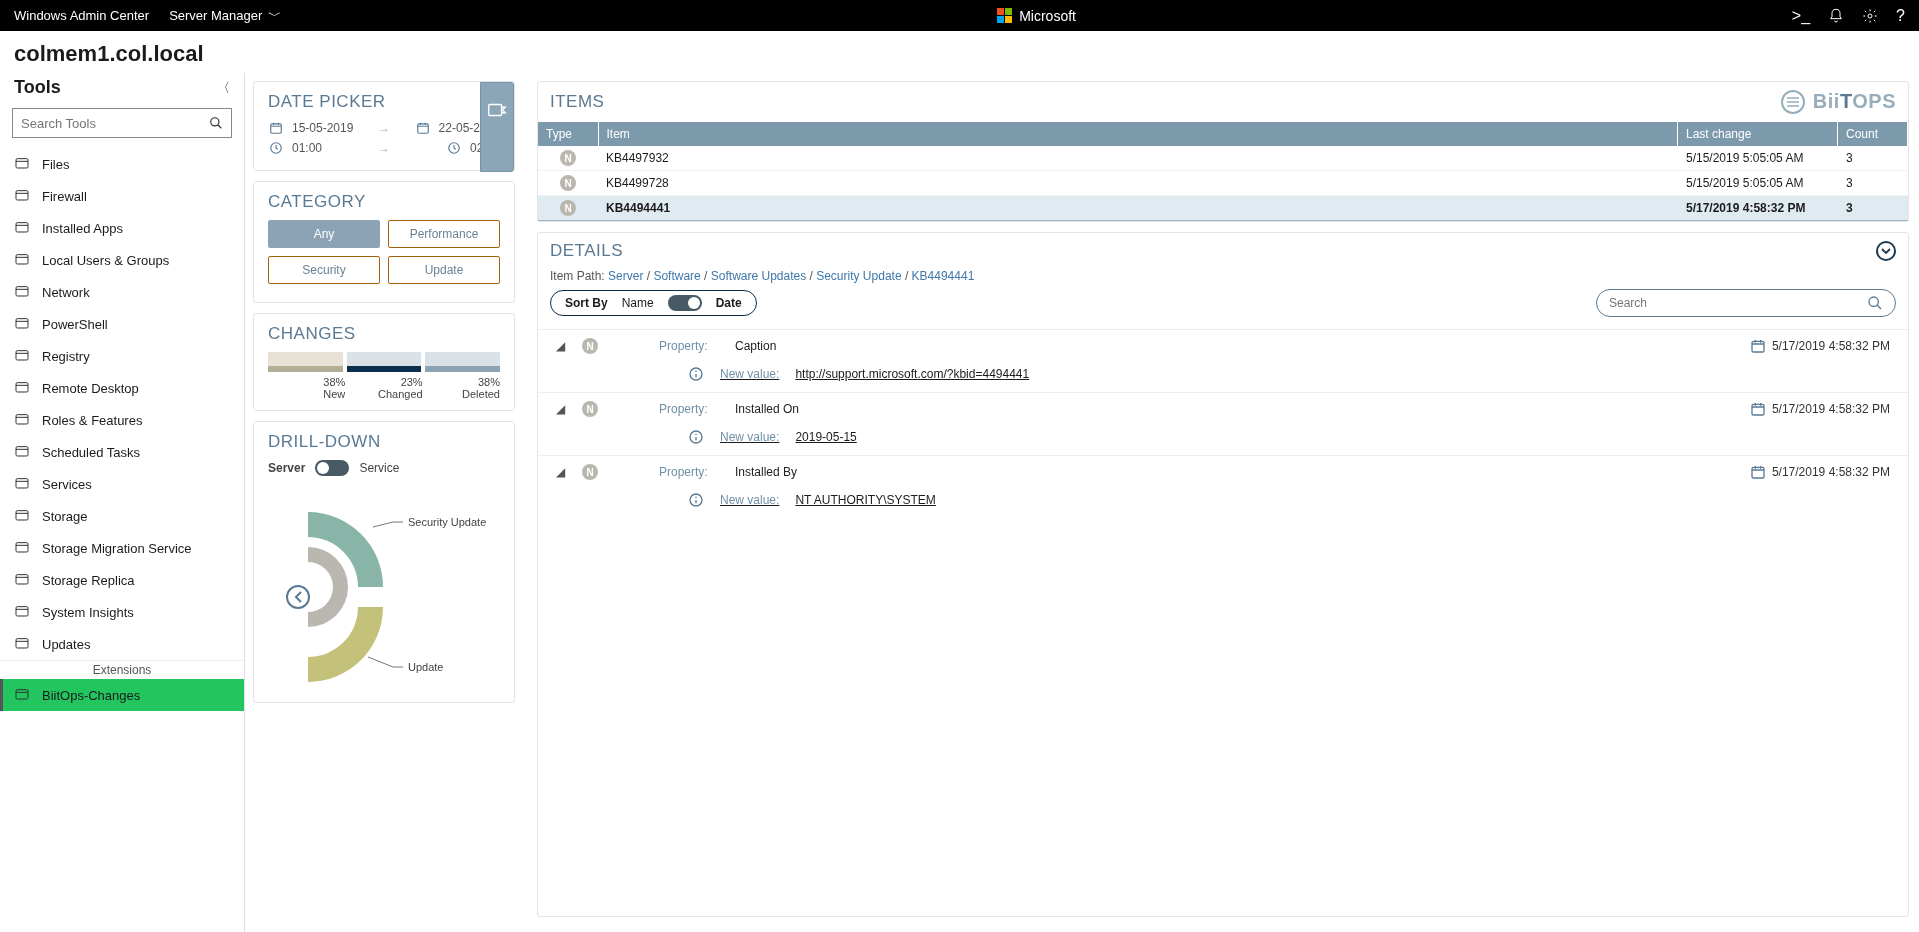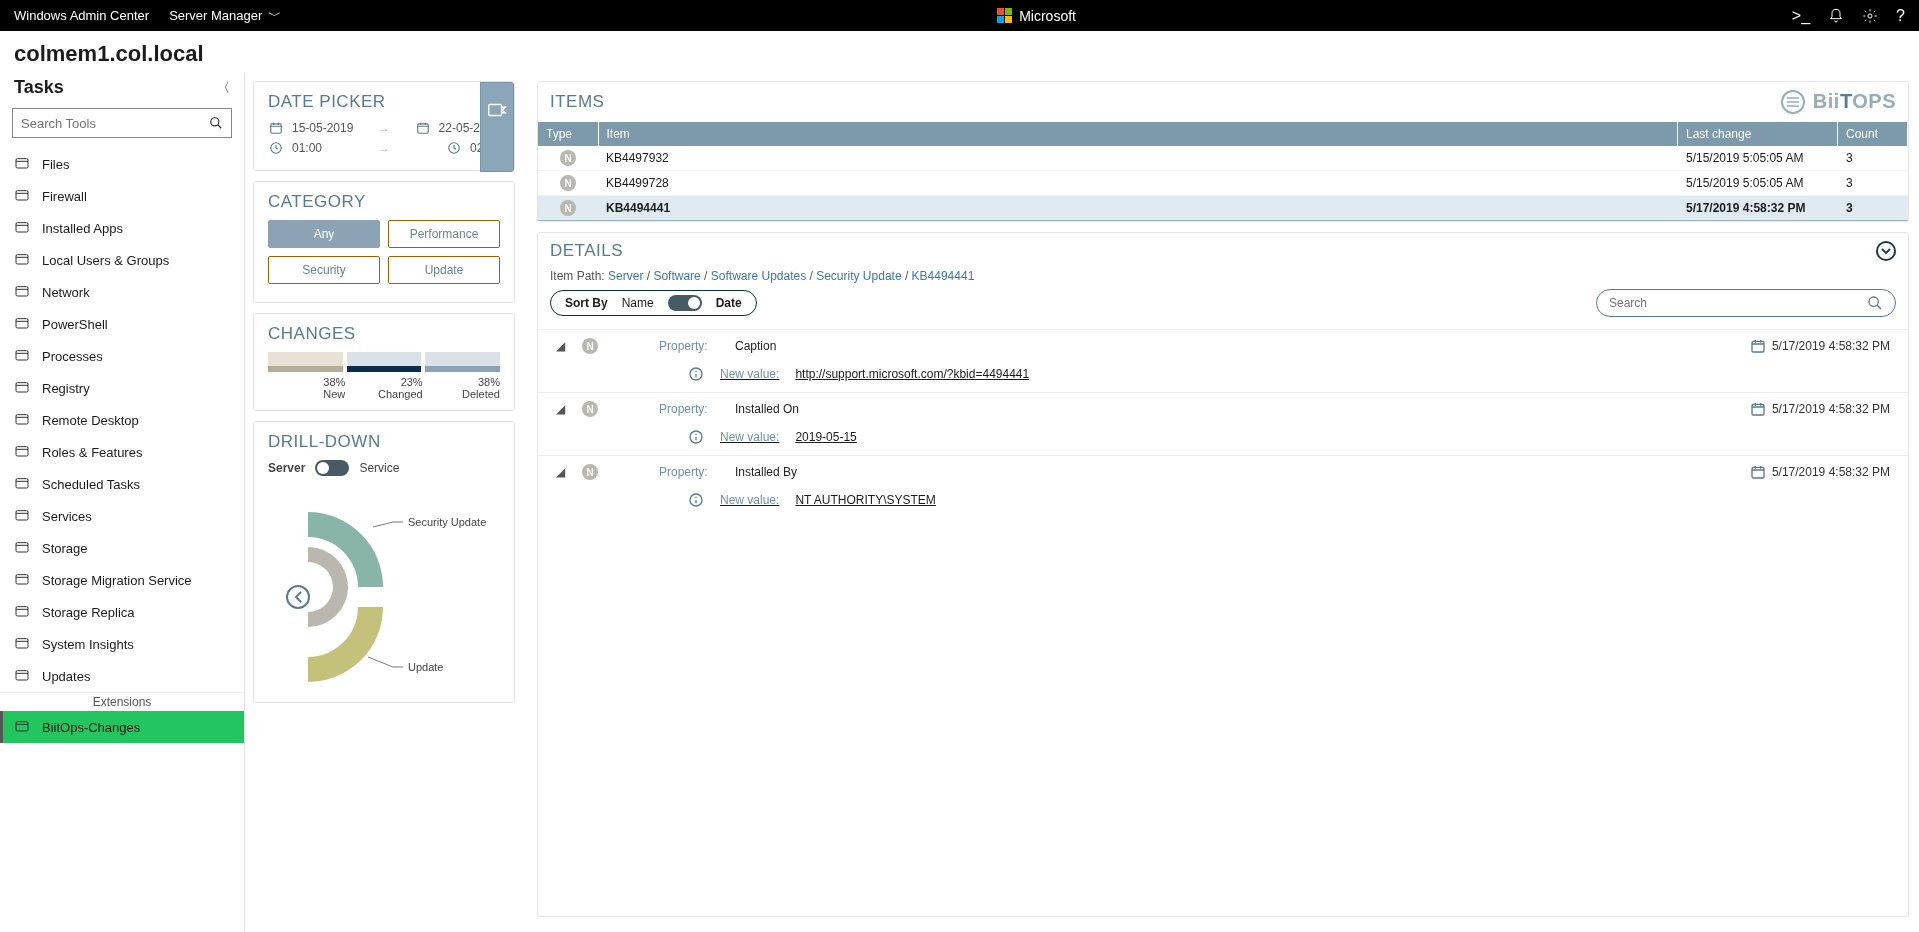--- a/index.html
+++ b/index.html
@@ -121,21 +121,21 @@
     <span>?</span>
   </div>
 </div>
 
 <div class="subheader">colmem1.col.local</div>
 
 <div class="app">
 
   <div class="toolspane">
     <div class="tools-head">
-      <h2>Tasks</h2>
+      <h2>Tools</h2>
       <span class="chev">〈</span>
     </div>
     <div class="search-wrap">
       <div class="searchbox">
         <input placeholder="Search Tools" style="">
         <span>
           <svg width="14" height="14" viewBox="0 0 24 24" fill="none" stroke="#333" stroke-width="2">
               <circle cx="10" cy="10" r="7"></circle>
               <path d="m21 21-6-6"></path>
             </svg>
@@ -189,29 +189,20 @@
           <span>Network</span>
         </div>
         <div class="navitem">
           <span class="nav-icon">
             <svg width="16" height="16" viewBox="0 0 24 24" fill="none" stroke="#333" stroke-width="1.5">
               <rect x="3" y="4" width="18" height="14" rx="2"></rect>
               <path d="M3 8h18"></path>
             </svg>
           </span>
           <span>PowerShell</span>
-        </div>
-        <div class="navitem">
-          <span class="nav-icon">
-            <svg width="16" height="16" viewBox="0 0 24 24" fill="none" stroke="#333" stroke-width="1.5">
-              <rect x="3" y="4" width="18" height="14" rx="2"></rect>
-              <path d="M3 8h18"></path>
-            </svg>
-          </span>
-          <span>Processes</span>
         </div>
         <div class="navitem">
           <span class="nav-icon">
             <svg width="16" height="16" viewBox="0 0 24 24" fill="none" stroke="#333" stroke-width="1.5">
               <rect x="3" y="4" width="18" height="14" rx="2"></rect>
               <path d="M3 8h18"></path>
             </svg>
           </span>
           <span>Registry</span>
         </div>

